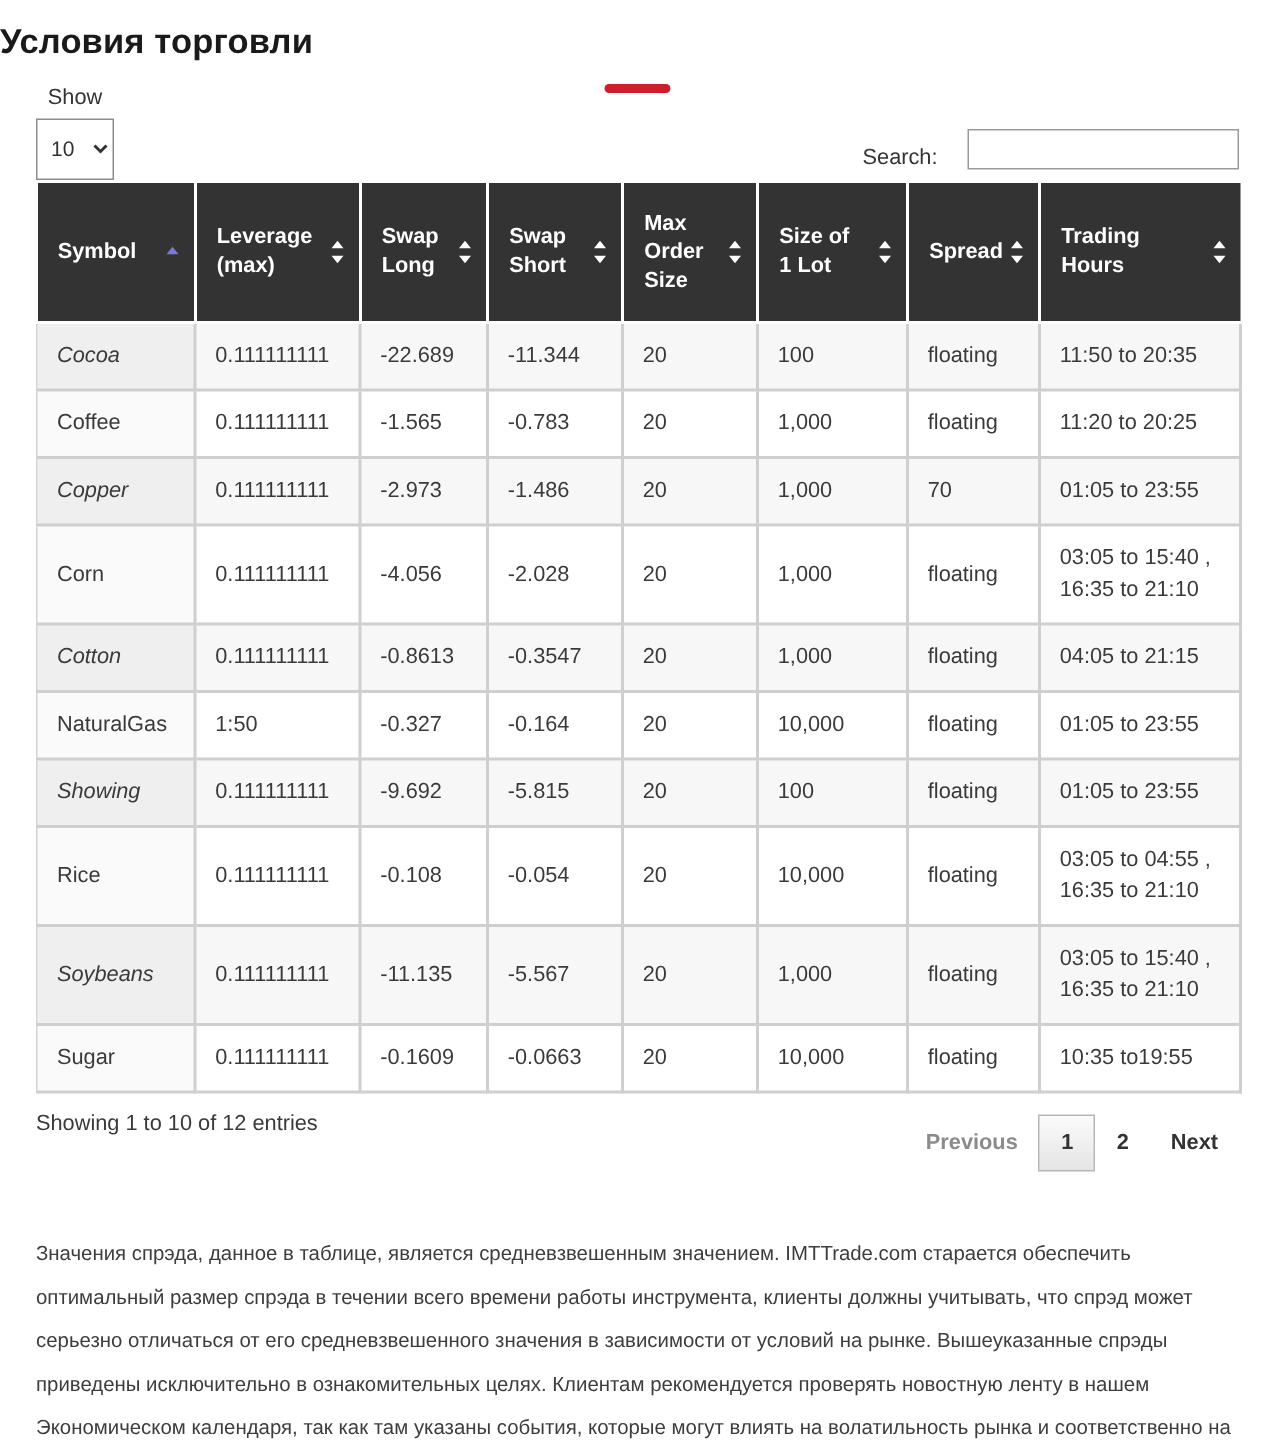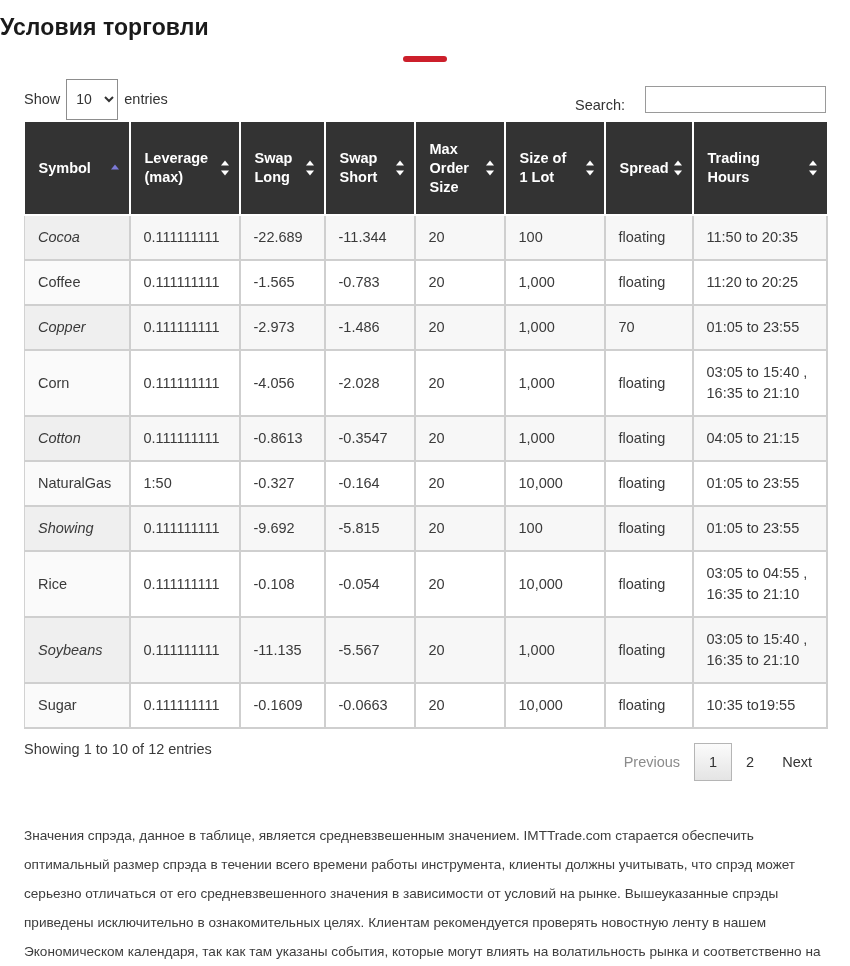--- a/index.html
+++ b/index.html
@@ -34,21 +34,21 @@
   .controls {
     margin-top: 20px;
     padding: 0 24px;
     height: 34px;
     display: flex;
     align-items: center;
     justify-content: space-between;
     font-size: 14.5px;
     color: #333;
   }
-  .length-control { display: flex; align-items: center; gap: 6px; }
+  .length-control { display: flex; align-items: center; gap: 6px; flex-direction: column; }
   .length-select {
     font-family: "Liberation Sans", sans-serif;
     font-size: 14px;
     color: #333;
     padding: 2px 2px 2px 5px;
     border: 1px solid #8d8d8d;
     background: #fff;
     height: 41px;
     width: 52px;
     border-radius: 0;
@@ -150,20 +150,21 @@
     display: inline-flex;
     align-items: center;
     justify-content: center;
     min-width: 34px;
     height: 36px;
     padding: 0 13px;
     font-size: 14.5px;
     color: #333;
     cursor: pointer;
     border: 1px solid transparent;
+    font-weight: bold;
   }
   .pg.disabled { color: #8b8b8b; cursor: default; }
   .pg.current {
     background: linear-gradient(#fbfbfb, #e4e4e4);
     border: 1px solid #b5b5b5;
     color: #333;
     min-width: 38px;
     height: 38px;
   }
 

